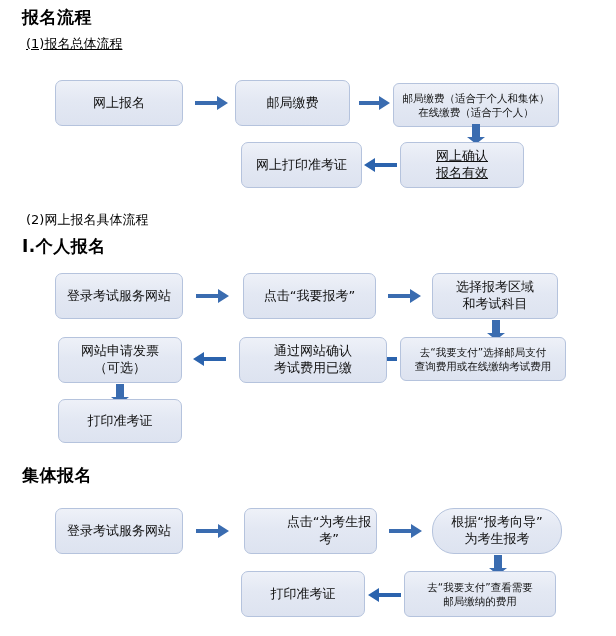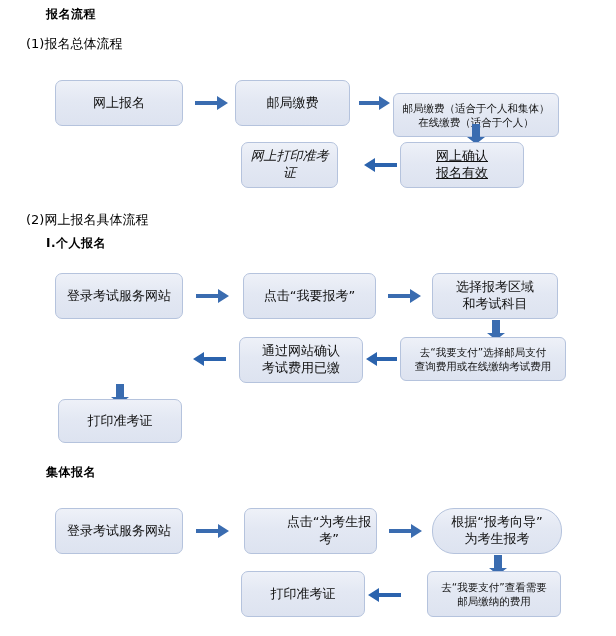--- a/index.html
+++ b/index.html
@@ -16,24 +16,23 @@
     overflow: hidden;
   }
   #canvas {
     position: relative;
     width: 616px;
     height: 636px;
   }
   .heading {
     position: absolute;
     font-weight: bold;
-    font-size: 12px;
+    font-size: 17px;
     letter-spacing: 0.5px;
     white-space: nowrap;
-    margin-left: 24px;
   }
   .subheading {
     position: absolute;
     font-size: 13px;
     white-space: nowrap;
   }
   .node {
     position: absolute;
     box-sizing: border-box;
     border: 1px solid #b5c3dd;
@@ -70,21 +69,21 @@
   }
   svg { display: block; overflow: visible; }
 </style>
 </head>
 <body>
 
 <div id="canvas">
 
   <div class="heading" style="left:22px; top:6px;">报名流程</div>
 
-  <div class="subheading" style="left:26px; top:35px;">(1)报名总体流程</div>
+  <div class="subheading" style="left:26px; top:35px;text-decoration:underline;">(1)报名总体流程</div>
 
   <div class="node" style="left:55px; top:80px; width:128px; height:46px;">
     <span class="txt">网上报名</span>
   </div>
 
   <div class="arrow-right" style="left:195px; top:94px; width:34px;">
     <svg width="34" height="18" viewBox="0 0 34 18">
       <path d="M0 7 H22 V2 L33 9 L22 16 V11 H0 Z" fill="#3a6cb0"></path>
     </svg>
   </div>
@@ -92,21 +91,21 @@
   <div class="node" style="left:235px; top:80px; width:115px; height:46px;">
     <span class="txt">邮局缴费</span>
   </div>
 
   <div class="arrow-right" style="left:359px; top:94px; width:32px;">
     <svg width="32" height="18" viewBox="0 0 32 18">
       <path d="M0 7 H20 V2 L31 9 L20 16 V11 H0 Z" fill="#3a6cb0"></path>
     </svg>
   </div>
 
-  <div class="node small" style="left:393px; top:93px; width:166px; height:44px;">
+  <div class="node small" style="left:393px; top:83px; width:166px; height:44px;">
     <span class="txt">邮局缴费（适合于个人和集体）
 在线缴费（适合于个人）</span>
   </div>
 
   <div class="arrow-down" style="left:467px; top:124px; height:20px;">
     <svg width="18" height="20" viewBox="0 0 18 20">
       <path d="M5 0 H13 V13 H18 L9 20 L0 13 H5 Z" fill="#3a6cb0"></path>
     </svg>
   </div>
 
@@ -114,21 +113,21 @@
     <span class="txt">网上确认
 报名有效</span>
   </div>
 
   <div class="arrow-left" style="left:363px; top:156px; width:34px;">
     <svg width="34" height="18" viewBox="0 0 34 18">
       <path d="M34 7 H12 V2 L1 9 L12 16 V11 H34 Z" fill="#2b63ad"></path>
     </svg>
   </div>
 
-  <div class="node" style="left:241px; top:142px; width:97px; height:46px;font-style:italic;">
+  <div class="node" style="left:241px; top:142px; width:121px; height:46px;">
     <span class="txt">网上打印准考证</span>
   </div>
 
   <div class="subheading" style="left:26px; top:211px;">(2)网上报名具体流程</div>
 
   <div class="heading" style="left:22px; top:235px;">Ⅰ.个人报名</div>
 
   <div class="node" style="left:55px; top:273px; width:128px; height:46px;">
     <span class="txt">登录考试服务网站</span>
   </div>
@@ -164,31 +163,35 @@
     <span class="txt">去“我要支付”选择邮局支付
 查询费用或在线缴纳考试费用</span>
   </div>
 
   <div class="arrow-left" style="left:365px; top:350px; width:32px;">
     <svg width="32" height="18" viewBox="0 0 32 18">
       <path d="M32 7 H12 V2 L1 9 L12 16 V11 H32 Z" fill="#2b63ad"></path>
     </svg>
   </div>
 
-  <div class="node" style="left:239px; top:337px; width:124px; height:46px;">
+  <div class="node" style="left:239px; top:337px; width:148px; height:46px;">
     <span class="txt">通过网站确认
 考试费用已缴</span>
   </div>
 
   <div class="arrow-left" style="left:192px; top:350px; width:34px;">
     <svg width="34" height="18" viewBox="0 0 34 18">
       <path d="M34 7 H12 V2 L1 9 L12 16 V11 H34 Z" fill="#2b63ad"></path>
     </svg>
   </div>
 
+  <div class="node" style="left:58px; top:337px; width:124px; height:46px;">
+    <span class="txt">网站申请发票
+（可选）</span>
+  </div>
 
   <div class="arrow-down" style="left:111px; top:384px; height:20px;">
     <svg width="18" height="20" viewBox="0 0 18 20">
       <path d="M5 0 H13 V13 H18 L9 20 L0 13 H5 Z" fill="#3a6cb0"></path>
     </svg>
   </div>
 
   <div class="node" style="left:58px; top:399px; width:124px; height:44px;">
     <span class="txt">打印准考证</span>
   </div>
@@ -219,21 +222,21 @@
     <span class="txt">根据“报考向导”
 为考生报考</span>
   </div>
 
   <div class="arrow-down" style="left:489px; top:555px; height:20px;">
     <svg width="18" height="20" viewBox="0 0 18 20">
       <path d="M5 0 H13 V13 H18 L9 20 L0 13 H5 Z" fill="#3a6cb0"></path>
     </svg>
   </div>
 
-  <div class="node small" style="left:404px; top:571px; width:134px; height:46px;margin-left:23px;">
+  <div class="node small" style="left:404px; top:571px; width:152px; height:46px;">
     <span class="txt">去“我要支付”查看需要
 邮局缴纳的费用</span>
   </div>
 
   <div class="arrow-left" style="left:367px; top:586px; width:34px;">
     <svg width="34" height="18" viewBox="0 0 34 18">
       <path d="M34 7 H12 V2 L1 9 L12 16 V11 H34 Z" fill="#2b63ad"></path>
     </svg>
   </div>
 

